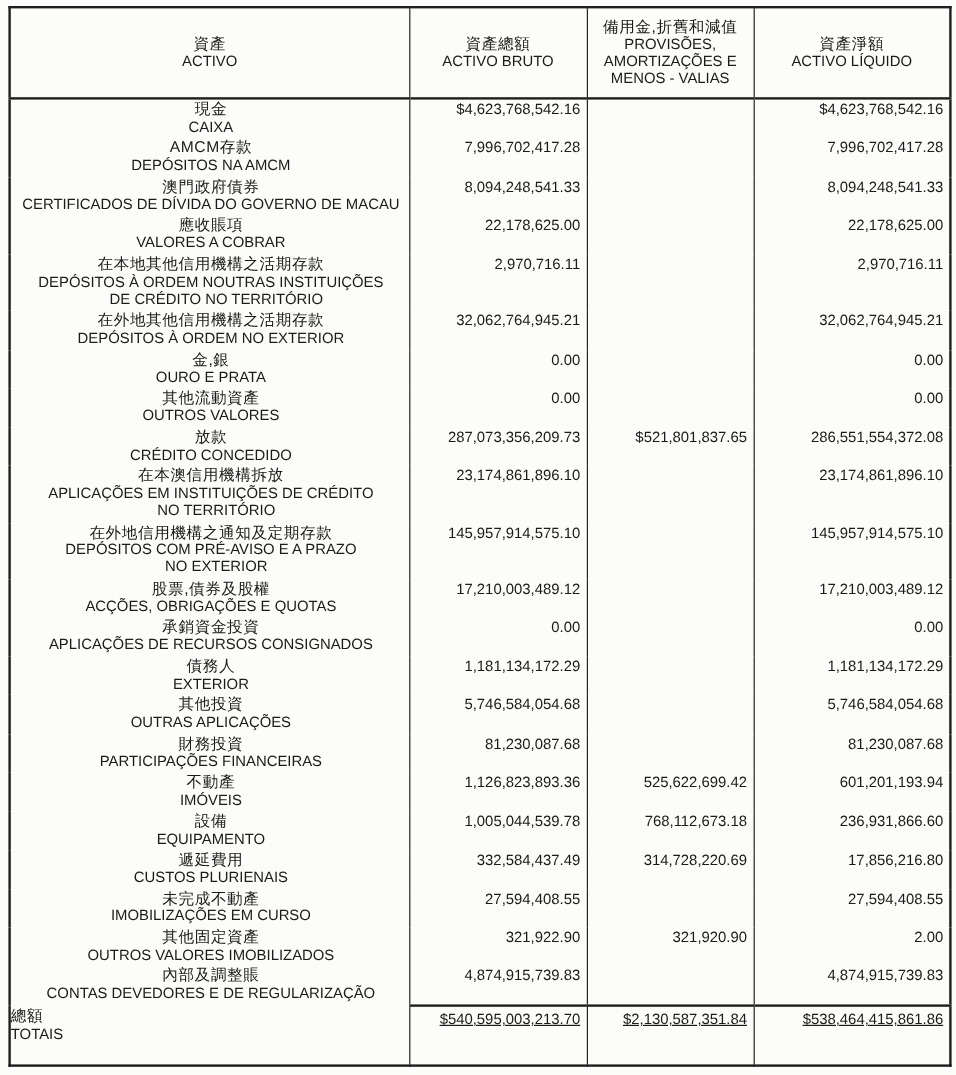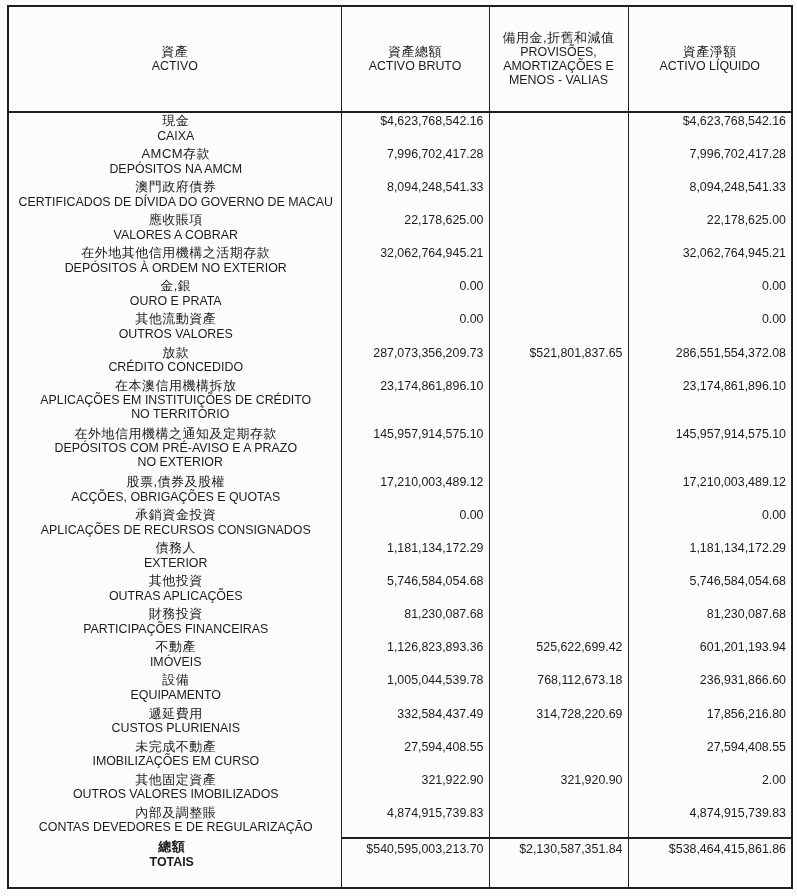--- a/index.html
+++ b/index.html
@@ -28,21 +28,21 @@
   col.c1 { width: 333px; }
   col.c2 { width: 148px; }
   col.c3 { width: 139px; }
   col.c4 { width: 164px; }
 
   th, td { border-left: 1.5px solid #242424; }
   th:first-child, td:first-child { border-left: none; }
 
   thead th {
     border-bottom: 2px solid #1f1f1f;
-    height: 106px;
+    height: 76px;
     vertical-align: middle;
     text-align: center;
     font-weight: normal;
     font-size: 12.4px;
     line-height: 15px;
     padding: 3px 2px;
   }
   thead .zh-line { font-size: 13px; }
 
   tbody td {
@@ -56,25 +56,24 @@
   .pt-line { line-height: 14px; }
   .pt-cont { padding-left: 9px; line-height: 14px; }
   td.num {
     text-align: right;
     padding-right: 5px;
     font-variant-numeric: tabular-nums;
     white-space: nowrap;
   }
 
   tfoot td { vertical-align: top; height: 50px; font-size: 12.4px; }
-  tfoot td.num { border-top: 2px solid #1f1f1f; padding-top: 3px; }
+  tfoot td.num { border-top: 2px solid #1f1f1f; padding-top: 3px; text-decoration: underline; }
   tfoot td.totals-label {
-    text-align: center;
+    text-align: left;
     padding: 2px 6px 0 0;
-    font-weight: bold;
   }
 </style>
 </head>
 <body>
 
 <div class="page">
   <table class="sheet">
     <colgroup>
       <col class="c1">
         <col class="c2">
@@ -139,20 +138,30 @@
       <div class="zh-line">應收賬項</div>
       <div class="pt-line">VALORES A COBRAR</div>
 
     </td>
     <td class="num">22,178,625.00</td>
     <td class="num"></td>
     <td class="num">22,178,625.00</td>
   </tr>
         <tr>
     <td class="label-cell">
+      <div class="zh-line">在本地其他信用機構之活期存款</div>
+      <div class="pt-line">DEPÓSITOS À ORDEM NOUTRAS INSTITUIÇÕES</div>
+      <div class="pt-cont">DE CRÉDITO NO TERRITÓRIO</div>
+    </td>
+    <td class="num">2,970,716.11</td>
+    <td class="num"></td>
+    <td class="num">2,970,716.11</td>
+  </tr>
+        <tr>
+    <td class="label-cell">
       <div class="zh-line">在外地其他信用機構之活期存款</div>
       <div class="pt-line">DEPÓSITOS À ORDEM NO EXTERIOR</div>
 
     </td>
     <td class="num">32,062,764,945.21</td>
     <td class="num"></td>
     <td class="num">32,062,764,945.21</td>
   </tr>
         <tr>
     <td class="label-cell">

